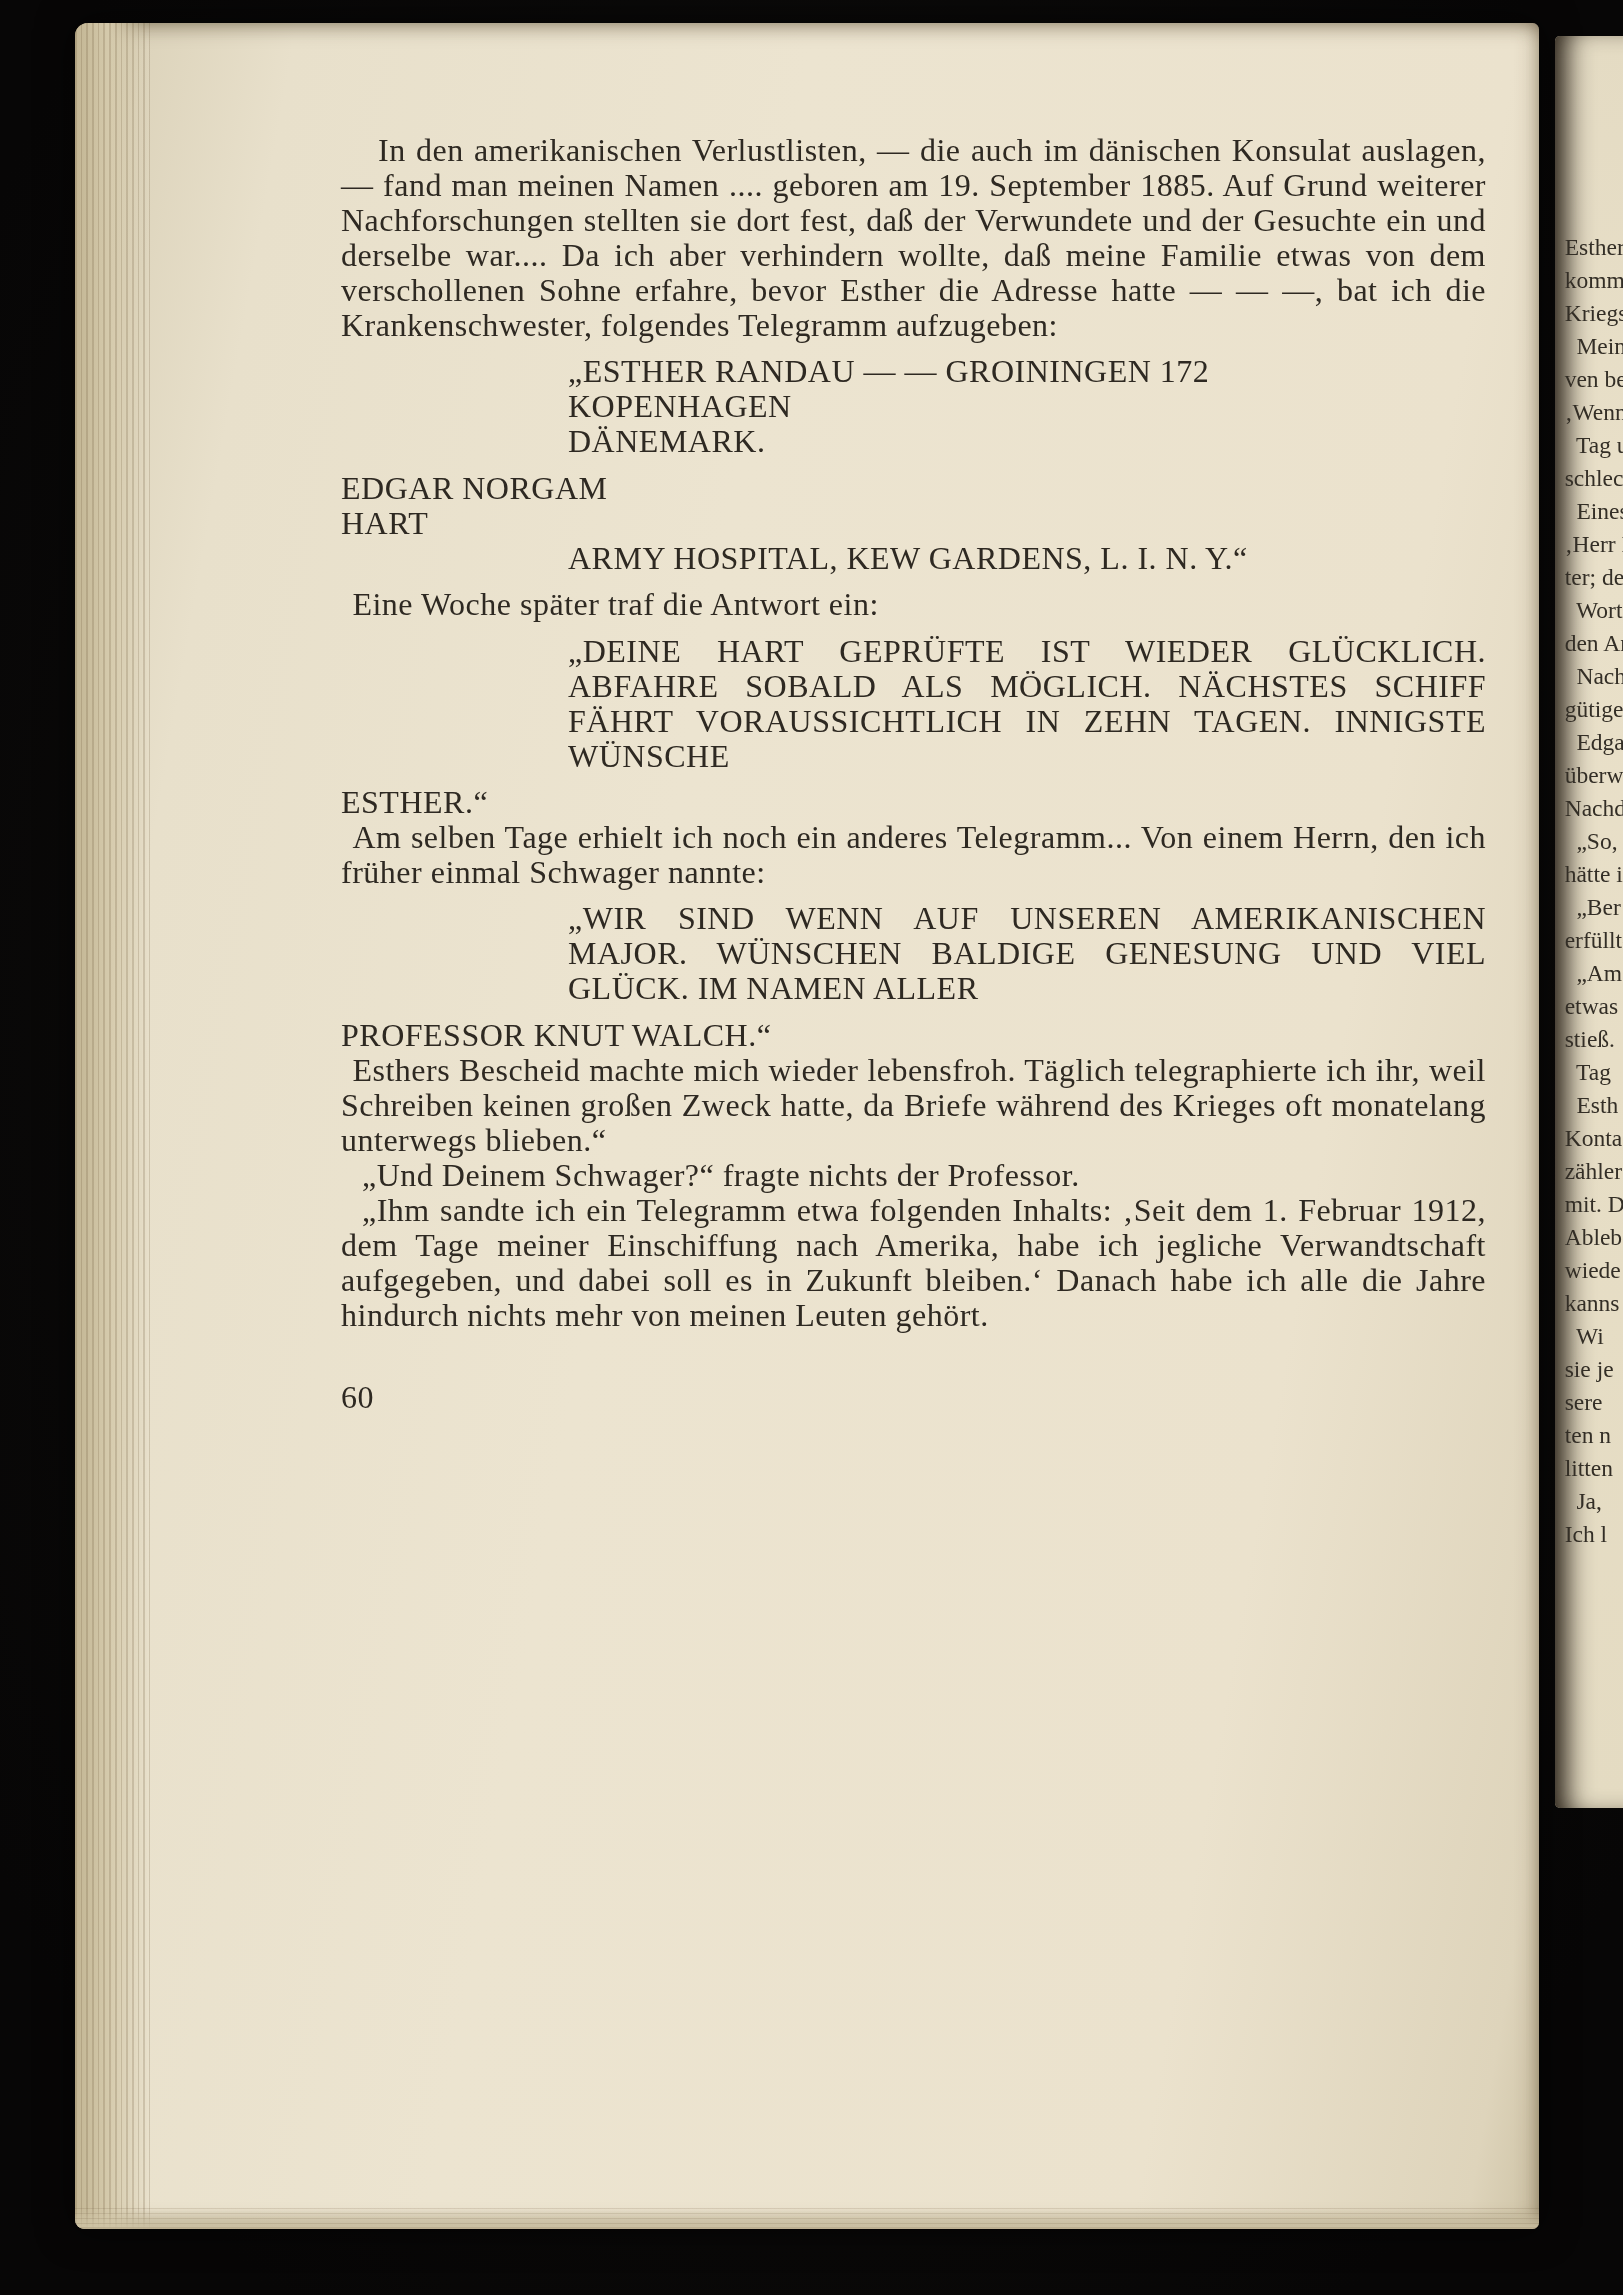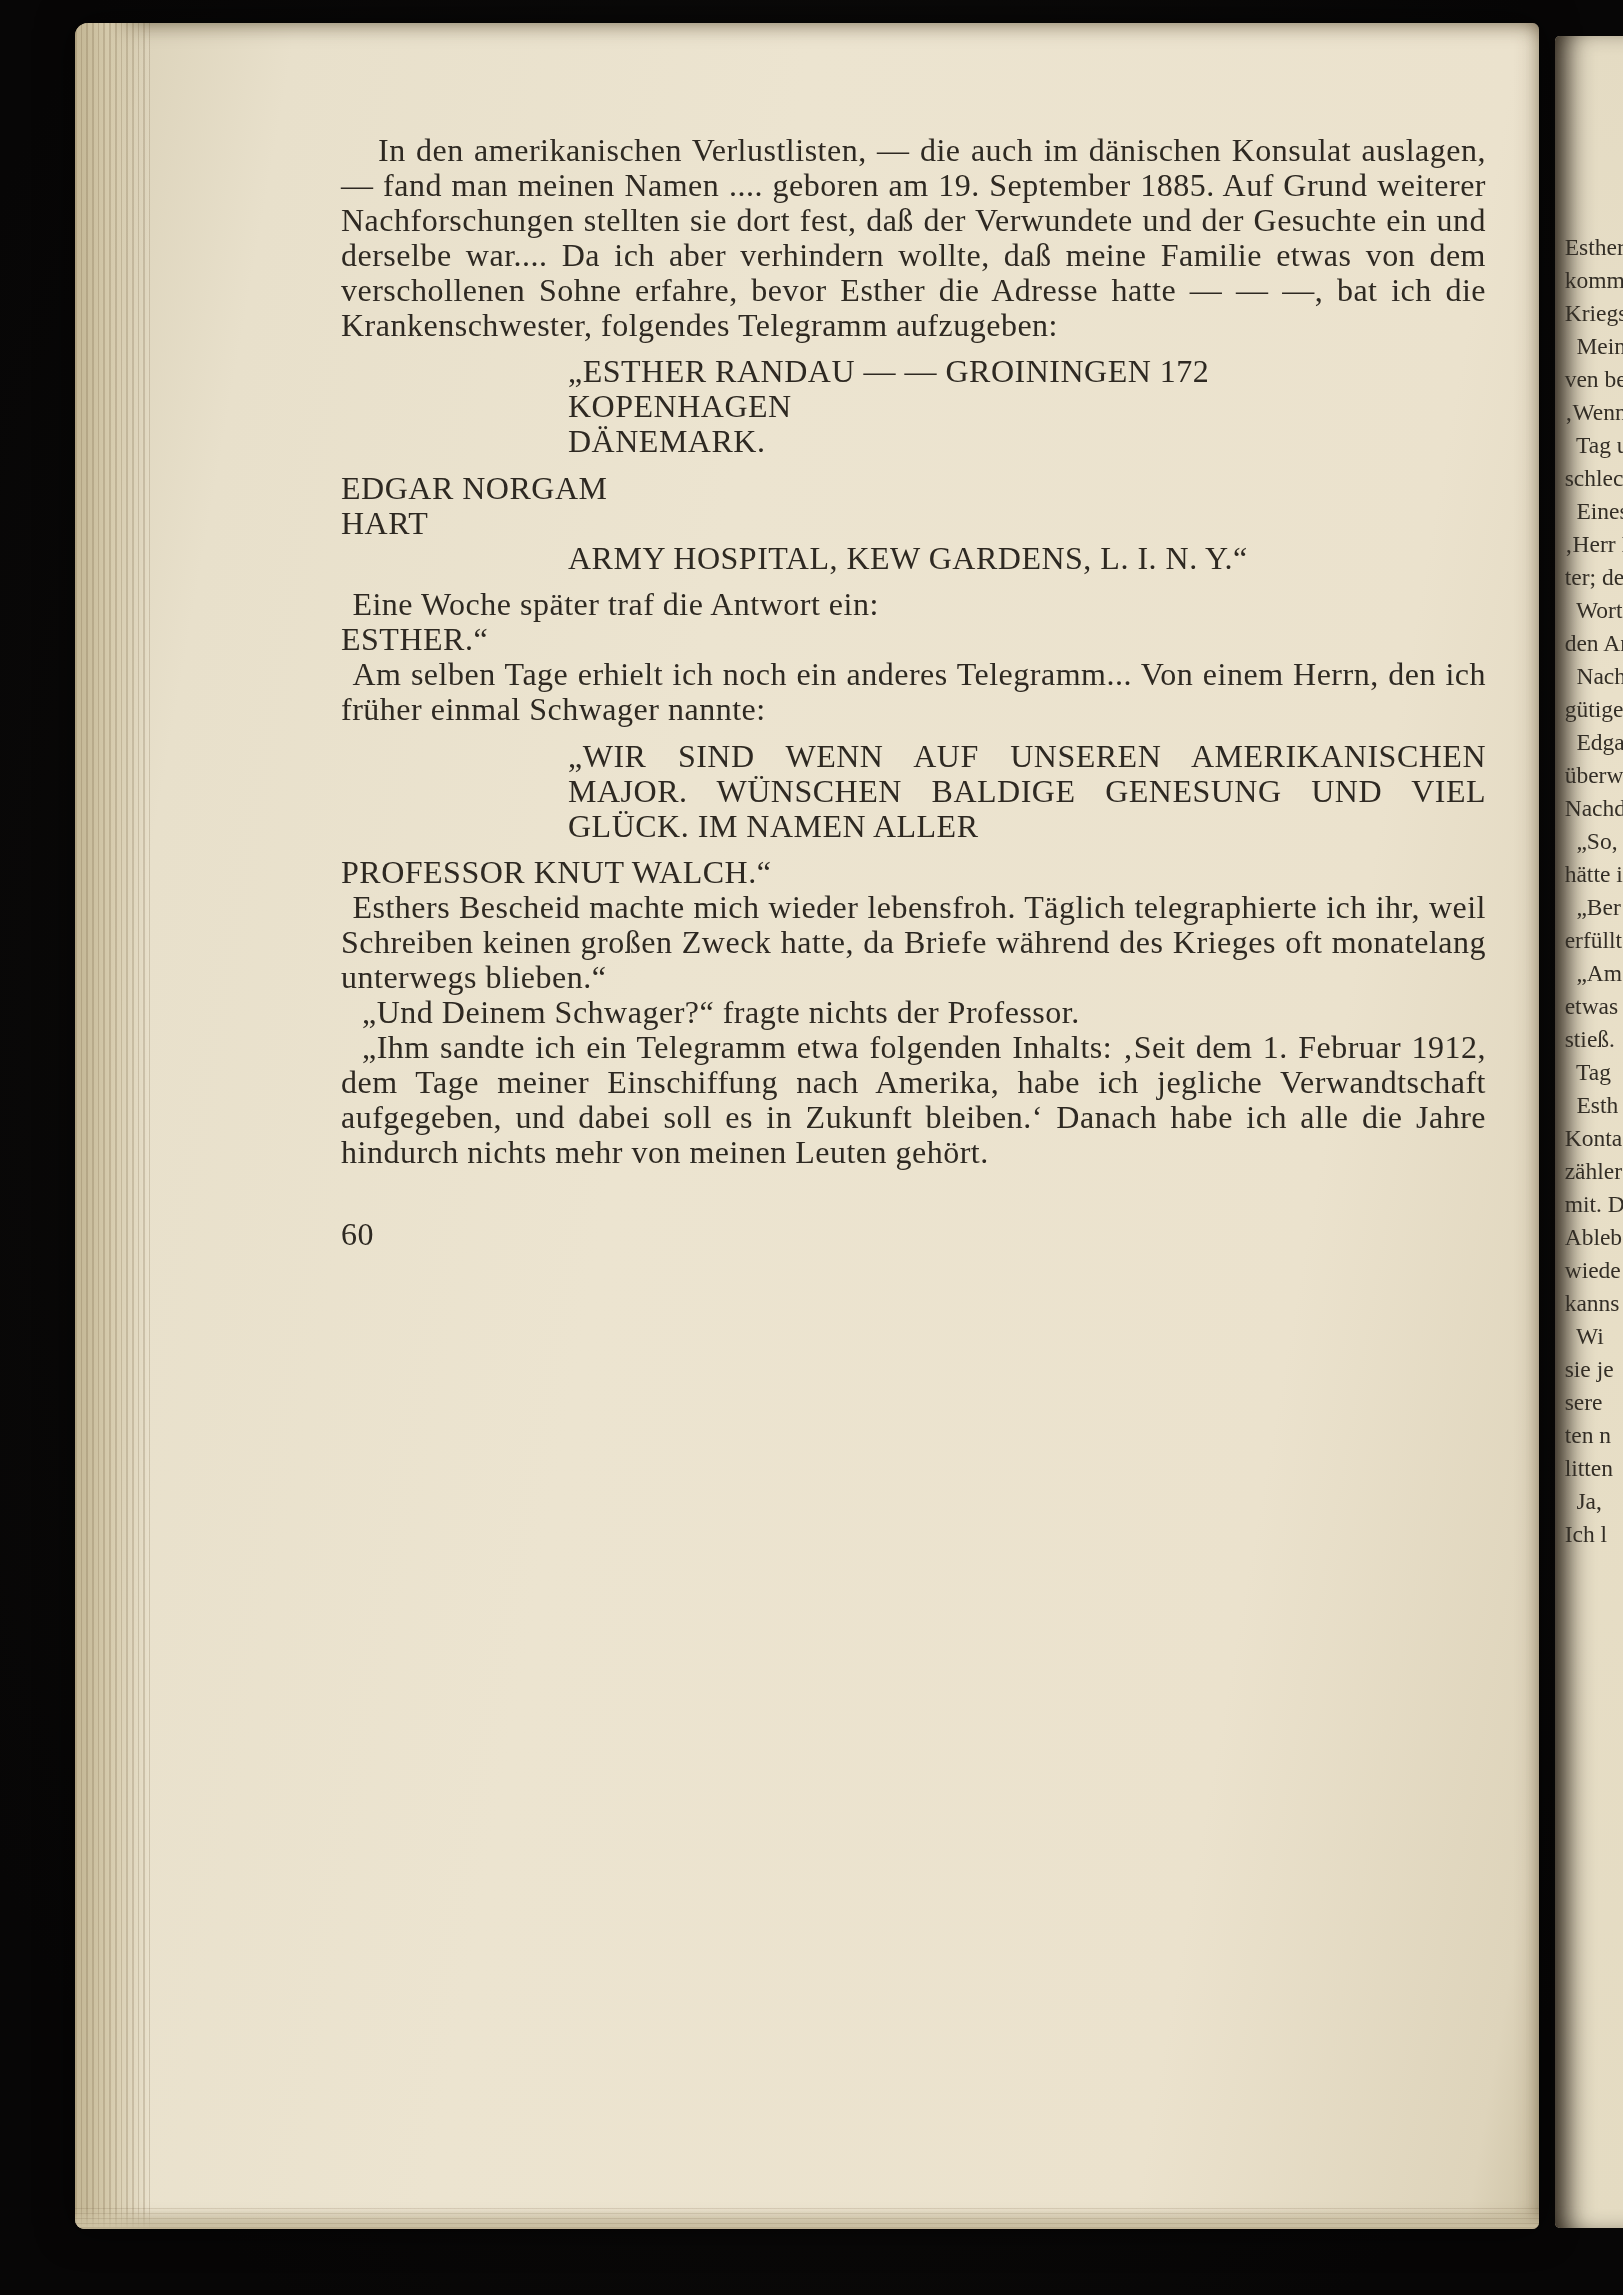--- a/index.html
+++ b/index.html
@@ -66,21 +66,21 @@
   .tg-body { text-align: justify; }
   .sig { text-align: left; margin: 0; }
   .sig-first { margin-top: 11.4px; }
   .sig-title { padding-right: 91px; }
   .sig-prof { padding-right: 31px; }
   .page-number { margin-top: 47px; text-align: left; }
   
   .page-sliver {
     position: absolute;
     left: 1555px; top: 36px;
-    width: 68px; height: 2192px;
+    width: 68px; height: 1772px;
     background: linear-gradient(180deg, #e4dbc3 0%, #e9e0c9 30%, #e4dbc2 100%);
     border-radius: 4.9px 0 0 4.9px;
     box-shadow: inset 23px 0 26px -11.4px rgba(20,12,4,.9);
   }
   .sliver-text {
     position: absolute; left: 9.7px; top: 96px; width: 114px;
     font-family: "Liberation Serif", "DejaVu Serif", serif;
     font-size: 23.5px; line-height: 33px;
     color: #332e26;
     white-space: pre;
@@ -108,20 +108,23 @@
 
       <div class="sig sig-first">EDGAR NORGAM</div>
       <div class="sig sig-title">HART</div>
 
       <div class="telegram tight">
         <div class="tg-line">ARMY HOSPITAL, KEW GARDENS, L. I. N. Y.“</div>
       </div>
 
       <p class="para ind-sm">Eine Woche später traf die Antwort ein:</p>
 
+      <div class="telegram">
+        <div class="tg-body">„DEINE HART GEPRÜFTE IST WIEDER GLÜCKLICH. ABFAHRE SOBALD ALS MÖGLICH. NÄCHSTES SCHIFF FÄHRT VORAUSSICHTLICH IN ZEHN TAGEN. INNIGSTE WÜNSCHE</div>
+      </div>
       <div class="sig">ESTHER.“</div>
 
       <p class="para ind-sm">Am selben Tage erhielt ich noch ein anderes Telegramm... Von einem Herrn, den ich früher einmal Schwager nannte:</p>
 
       <div class="telegram">
         <div class="tg-body">„WIR SIND WENN AUF UNSEREN AMERIKANISCHEN MAJOR. WÜNSCHEN BALDIGE GENESUNG UND VIEL GLÜCK. IM NAMEN ALLER</div>
       </div>
       <div class="sig sig-prof">PROFESSOR KNUT WALCH.“</div>
 
       <p class="para ind-sm">Esthers Bescheid machte mich wieder lebensfroh. Täglich telegraphierte ich ihr, weil Schreiben keinen großen Zweck hatte, da Briefe während des Krieges oft monatelang unterwegs blieben.“</p>

